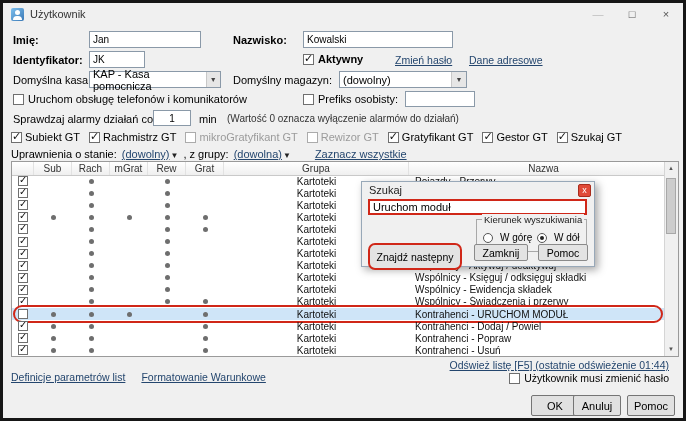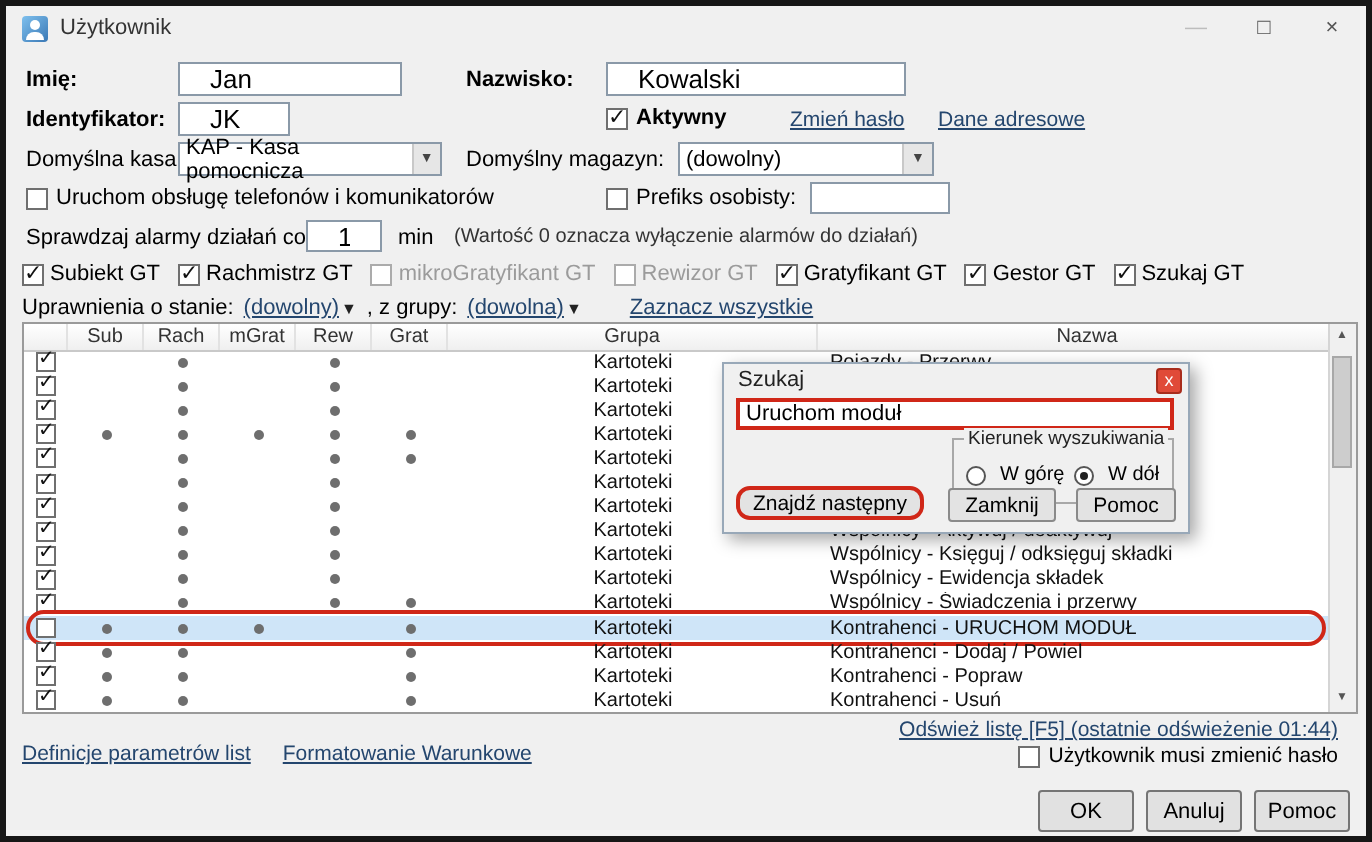--- a/index.html
+++ b/index.html
@@ -9,21 +9,21 @@
   .app-icon{position:absolute;left:8px;top:5px;width:13px;height:13px;border-radius:2px;background:linear-gradient(135deg,#7ec0ee,#3a78b5);}
   .app-icon::before{content:"";position:absolute;left:4px;top:2px;width:5px;height:5px;border-radius:50%;background:#fff;}
   .app-icon::after{content:"";position:absolute;left:2px;top:8px;width:9px;height:4px;border-radius:4px 4px 0 0;background:#fff;}
   .win-title{position:absolute;left:27px;top:5px;font-size:11px;color:#333;}
   .winbtns{position:absolute;right:8px;top:3px;display:flex;gap:16px;}
   .winbtn{width:18px;height:16px;text-align:center;font-size:11px;line-height:16px;color:#555;cursor:default;}
   .winbtn.min{color:#bdbdbd;}
   
   .lbl{position:absolute;font-size:11px;color:#000;white-space:nowrap;}
   .b{font-weight:bold;}
-  .inp{position:absolute;height:17px;box-sizing:border-box;border:1px solid #8a99a8;background:#fff;font-size:13px;font-family:inherit;padding:0 15px;}
+  .inp{position:absolute;height:17px;box-sizing:border-box;border:1px solid #8a99a8;background:#fff;font-size:10px;font-family:inherit;padding:0 3px;}
   .dd{position:absolute;height:17px;box-sizing:border-box;border:1px solid #8a99a8;background:#fff;display:flex;align-items:center;font-size:11px;padding-left:3px;}
   .dd .arrow{margin-left:auto;width:14px;height:100%;background:#e6e6e6;border-left:1px solid #c8c8c8;display:flex;align-items:center;justify-content:center;font-size:7px;color:#444;}
   .cbrow{position:absolute;display:flex;align-items:center;gap:4px;font-size:11px;white-space:nowrap;}
   .cb{width:11px;height:11px;box-sizing:border-box;border:1px solid #6f6f6f;background:#fff;display:inline-block;position:relative;flex:0 0 auto;}
   .cb.checked::after{content:"✓";position:absolute;left:0px;top:-3px;font-size:11px;color:#111;}
   .link{color:#24466e;text-decoration:underline;font-size:10.5px;white-space:nowrap;cursor:pointer;text-align:right;}
   .note{color:#333;}
   
   .products{position:absolute;left:8px;top:128px;right:8px;display:flex;gap:9px;align-items:center;font-size:11px;}
   .product{display:flex;align-items:center;gap:3px;white-space:nowrap;}
@@ -60,29 +60,29 @@
   .szukaj{position:absolute;left:358px;top:178px;width:232px;height:84px;background:#f0f0f0;border:1px solid #98a8b8;box-shadow:3px 3px 8px rgba(0,0,0,.35);z-index:5;}
   .sz-title{position:absolute;left:7px;top:2px;font-size:11px;color:#222;}
   .sz-close{position:absolute;right:3px;top:2px;width:13px;height:13px;background:#e04a38;border:1px solid #a82c1c;border-radius:2px;color:#fff;font-size:9px;line-height:11px;text-align:center;box-sizing:border-box;cursor:pointer;}
   .sz-input{position:absolute;left:6px;top:17px;width:219px;height:16px;box-sizing:border-box;border:2px solid #d02718;background:#fff;font-size:11px;font-family:inherit;padding:0 3px;}
   .sz-group{position:absolute;left:114px;top:37px;width:111px;height:33px;border:1px solid #a8a8a8;box-sizing:border-box;}
   .sz-group-lbl{position:absolute;left:5px;top:-6px;background:#f0f0f0;padding:0 2px;font-size:9.5px;color:#222;white-space:nowrap;}
   .radio-row{position:absolute;display:flex;align-items:center;gap:7px;font-size:10px;white-space:nowrap;}
   .radio{width:10px;height:10px;border:1px solid #555;border-radius:50%;background:#fff;box-sizing:border-box;position:relative;flex:0 0 auto;}
   .radio.checked::after{content:"";position:absolute;left:2px;top:2px;width:4px;height:4px;border-radius:50%;background:#222;}
   .dlg-btn{position:absolute;box-sizing:border-box;background:#e3e3e3;border:1px solid #8a8a8a;border-radius:2px;font-size:10.5px;font-family:inherit;display:flex;align-items:center;justify-content:center;cursor:pointer;}
-  .btn-find{left:6px;top:61px;width:94px;height:17px;border:2px solid #d02718;border-radius:7px;background:#e3e3e3;font-size:10.5px;}
+  .btn-find{left:6px;top:61px;width:94px;height:27px;border:2px solid #d02718;border-radius:7px;background:#e3e3e3;font-size:10.5px;}
   .btn-zamknij{left:112px;top:62px;width:54px;height:17px;}
   .btn-sz-pomoc{left:176px;top:62px;width:50px;height:17px;}
   
   .refresh{position:absolute;top:356px;right:14px;}
   .leftlinks{position:absolute;left:8px;top:368px;display:flex;gap:16px;}
   .pwdbox{position:absolute;top:369px;right:14px;display:flex;align-items:center;gap:4px;font-size:10.5px;}
   .btm-btn{position:absolute;top:392px;width:48px;height:21px;box-sizing:border-box;background:#e1e1e1;border:1px solid #757575;border-radius:2px;font-size:11px;font-family:inherit;display:flex;align-items:center;justify-content:center;cursor:pointer;}
-  .btn-ok{left:516px;}
+  .btn-ok{left:528px;}
   .btn-anuluj{left:570px;}
   .btn-pomoc{left:624px;}
 </style>
 </head>
 <body>
 
 <div class="screenshot">
 
   <div class="titlebar">
     <span class="app-icon"></span>

